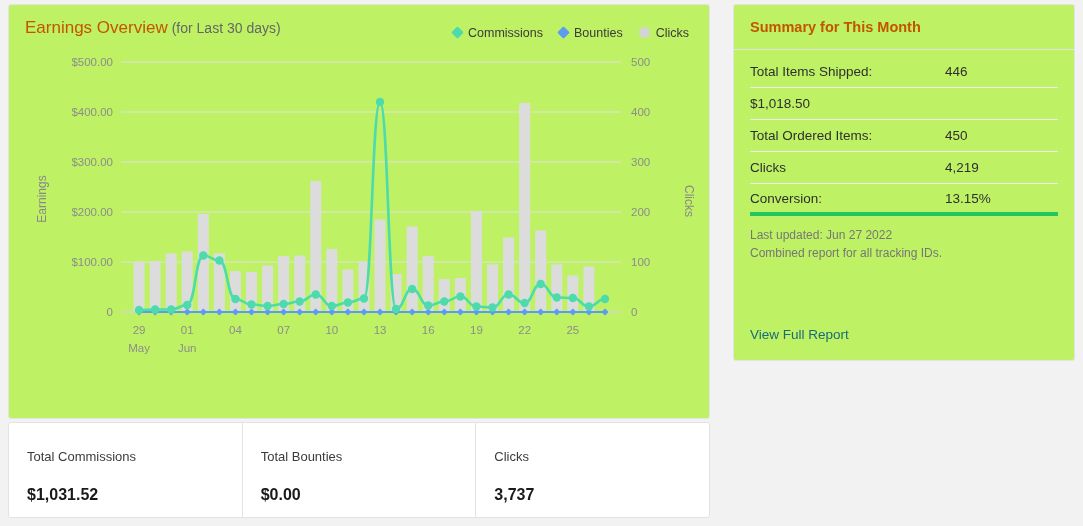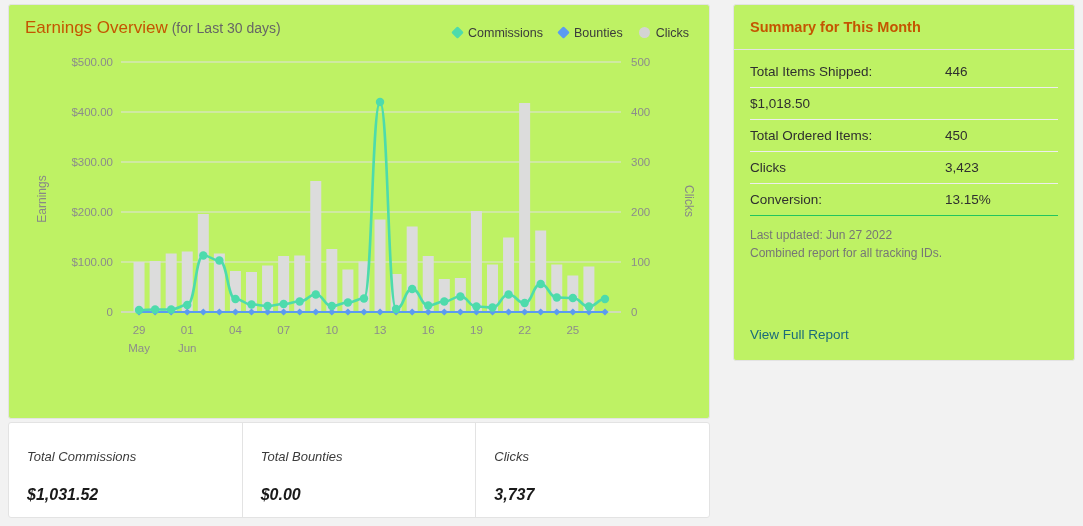--- a/index.html
+++ b/index.html
@@ -14,21 +14,21 @@
   
   .card {
     position: absolute;
     background: #bef264;
     border: 1px solid #e3e3e3;
     border-radius: 3px;
   }
   #chart-card { left: 8px; top: 4px; width: 702px; height: 415px; }
   #summary-card { left: 733px; top: 4px; width: 342px; height: 357px; }
   #stats-row { position: absolute; left: 8px; top: 422px; width: 702px; height: 96px;
-               background:#fff; border:1px solid #e3e3e3; border-radius:3px; display:flex;font-style:italic; }
+               background:#fff; border:1px solid #e3e3e3; border-radius:3px; display:flex; }
 
   
   .chart-header {
     position: absolute; left: 0; top: 0; width: 100%; height: 46px;
     display: flex; align-items: center; padding: 0 14px 0 16px;
   }
   .chart-title { font-size: 17px; color: #c45500; font-weight: 400; white-space: nowrap; }
   .chart-title-sub { font-size: 14px; color: #666; margin-left: 4px; }
   .legend { margin-left: auto; display: flex; align-items: center; gap: 16px; padding-right: 6px; margin-top: 9px; }
   .legend-item { display: flex; align-items: center; gap: 6px; }
@@ -44,21 +44,21 @@
   .xtick-text { font-size: 11.5px; fill: #8c8c8c; font-family: "Liberation Sans", sans-serif; }
 
   
   .summary-header {
     height: 45px; display: flex; align-items: center; padding-left: 16px;
     border-bottom: 1px solid #e3e3e3;
   }
   .summary-title { font-size: 14.5px; font-weight: bold; color: #c45500; }
   .summary-body { padding: 6px 16px 0 16px; }
   .srow { display: flex; height: 32px; align-items: center; border-bottom: 1px solid #ededed; }
-  .srow:last-child { border-bottom: 1px solid #22c55e; }
+  .srow:last-child { border-bottom: 4px solid #22c55e; }
   .skey { font-size: 13.5px; color: #2f2f2f; width: 195px; }
   .sval { font-size: 13.5px; color: #2f2f2f; }
   .meta { text-align: left; padding: 10px 16px 0 16px; }
   .meta div { font-size: 12px; color: #767676; line-height: 18px; }
   .report-link { position: absolute; left: 16px; bottom: 18px;
                  font-size: 13.5px; color: #1a6b7a; text-decoration: none; cursor: pointer; }
 
   
   .stat { flex: 1; padding: 26px 0 0 18px; border-right: 1px solid #e3e3e3; }
   .stat:last-child { border-right: none; }
@@ -233,21 +233,21 @@
         </div>
         <div class="srow">
           <span class="sval">$1,018.50</span>
         </div>
         <div class="srow">
           <span class="skey">Total Ordered Items:</span>
           <span class="sval">450</span>
         </div>
         <div class="srow">
           <span class="skey">Clicks</span>
-          <span class="sval">3,423</span>
+          <span class="sval">4,219</span>
         </div>
         <div class="srow">
           <span class="skey">Conversion:</span>
           <span class="sval">13.15%</span>
         </div>
       </div>
     <div class="meta">
       <div>Last updated: Jun 27 2022</div>
       <div>Combined report for all tracking IDs.</div>
     </div>

